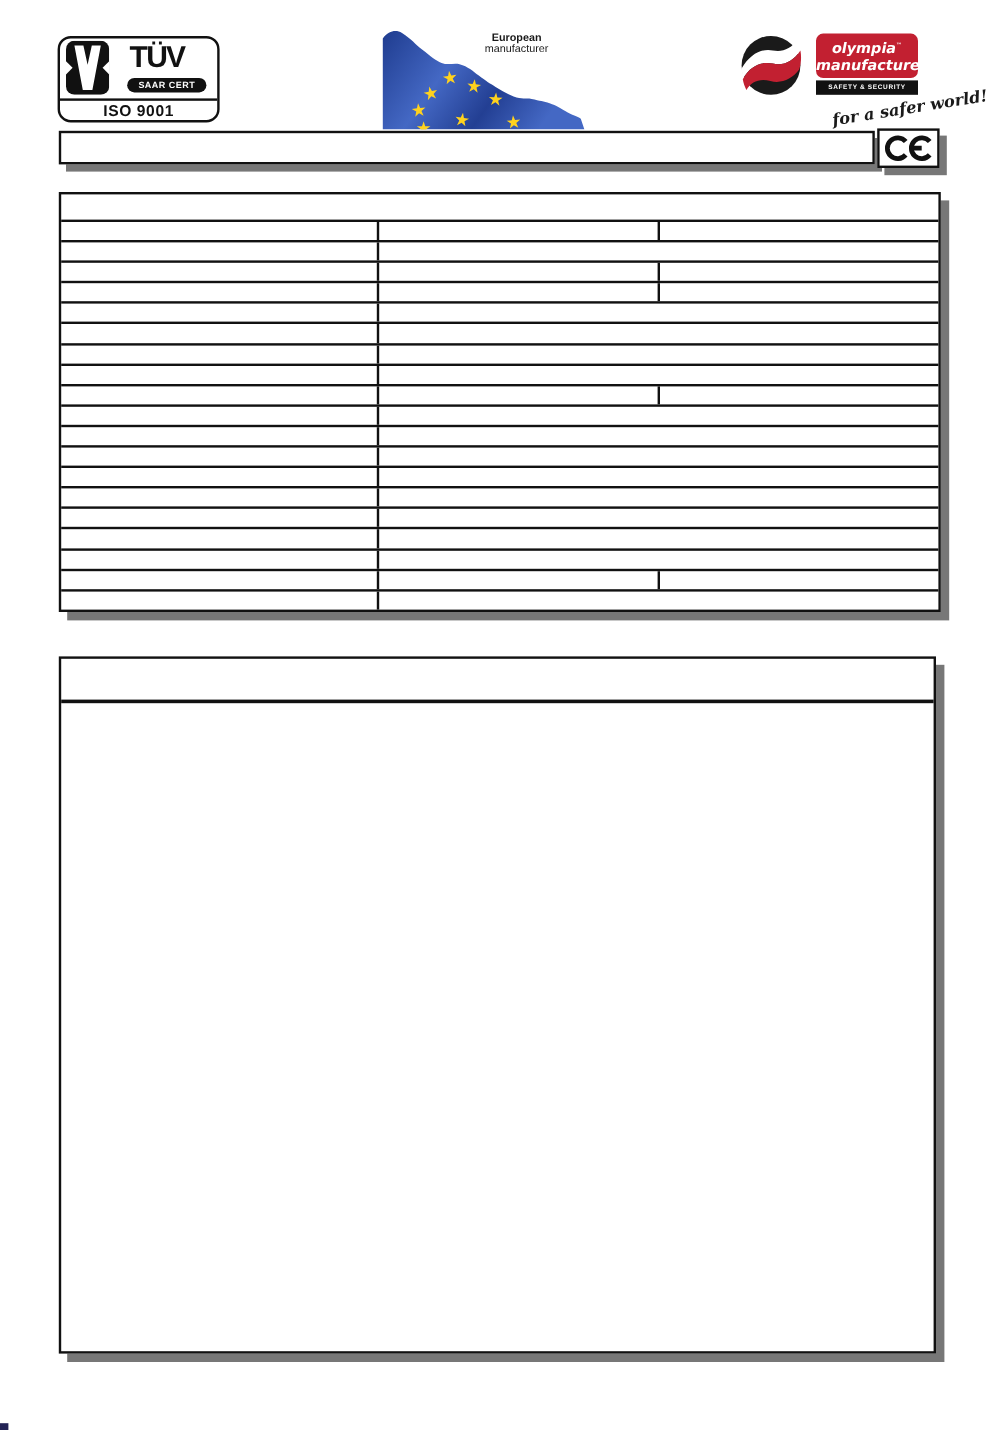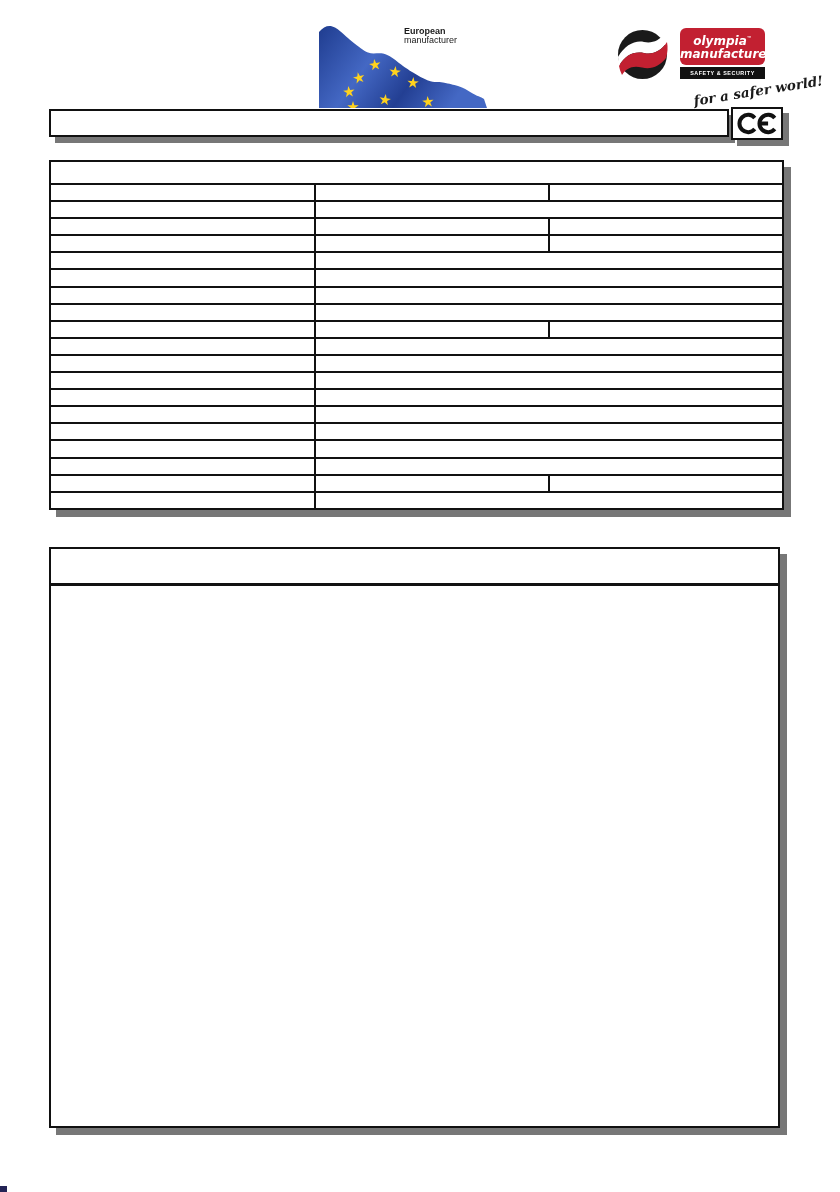--- a/index.html
+++ b/index.html
@@ -15,21 +15,21 @@
   .tuv-name { position:absolute; left:58px; top:3px; font-size:25px; font-weight:bold;
     letter-spacing:-1.5px; line-height:26px; color:#111; }
   .tuv-pill { position:absolute; left:56px; top:33px; width:66px; height:12px; background:#111;
     border-radius:6px; color:#fff; font-size:7.5px; font-weight:bold; text-align:center;
     line-height:12.5px; letter-spacing:0.4px; }
   .tuv-iso { height:16px; border-top:2px solid #111; text-align:center; font-size:13px;
     font-weight:bold; line-height:17px; letter-spacing:0.5px; color:#111; }
   
   .eu-flag { position:absolute; left:316px; top:24px; }
   .eu-text { position:absolute; left:404px; top:27px; font-size:9px; line-height:8.6px; color:#1a1a1a; }
-  .eu-text .b { font-weight:bold; }
+  .eu-text .b { font-weight:bold;text-align:center; }
   
   .oly-circle { position:absolute; left:617px; top:29px; }
   .oly-redbox { position:absolute; left:680px; top:28px; width:85px; height:37px;
     background:var(--brand-red,#c22031); border-radius:6px; color:#fff; text-align:center;
     font-family:"DejaVu Sans", sans-serif; font-style:italic; font-weight:bold;
     display:flex; flex-direction:column; justify-content:center; }
   .oly-line { font-size:12px; line-height:13.5px; }
   .oly-line .tm { font-size:5px; vertical-align:super; font-style:normal; }
   .oly-bar { position:absolute; left:680px; top:67px; width:85px; height:12px; background:#111;
     color:#fff; font-size:5.4px; font-weight:bold; text-align:center; line-height:12.5px;
@@ -60,20 +60,33 @@
     padding:0 8px; box-sizing:border-box; }
   .desc-body { padding:8px; font-size:11px; }
   
   .corner-mark { position:absolute; left:0; top:1186px; width:7px; height:6px; background:#232355; }
 </style>
 </head>
 <body>
 
 <div class="page" style="--brand-red: #c22031; --shadow-gray: #777777; --flag-blue-dark: #1f3c8f; --flag-blue-mid: #4468c4; --flag-blue-deep: #233f93; --star-yellow: #ffd21e;">
 
+  <div class="tuv-logo">
+    <div class="tuv-top">
+      <svg class="tuv-emblem" width="36" height="45" viewBox="0 0 36 45">
+        <rect x="0" y="0" width="36" height="45" rx="7" fill="#111"></rect>
+        <polygon points="7,4 14.5,4 18,20 21.5,4 29,4 22,41 14,41" fill="#fff"></polygon>
+        <polygon points="0,17 5.5,22.5 0,28" fill="#fff"></polygon>
+        <polygon points="36,17 30.5,22.5 36,28" fill="#fff"></polygon>
+      </svg>
+      <div class="tuv-name">TÜV</div>
+      <div class="tuv-pill">SAAR CERT</div>
+    </div>
+    <div class="tuv-iso">ISO 9001</div>
+  </div>
 
   <svg class="eu-flag" width="172" height="84" viewBox="0 0 172 84">
     <defs>
       <linearGradient id="flagGrad" x1="0" y1="0" x2="1" y2="0.35">
         <stop offset="0" style="stop-color:var(--flag-blue-dark,#1f3c8f)"></stop>
         <stop offset="0.4" style="stop-color:var(--flag-blue-mid,#4468c4)"></stop>
         <stop offset="0.7" style="stop-color:var(--flag-blue-deep,#233f93)"></stop>
         <stop offset="1" style="stop-color:var(--flag-blue-mid,#4468c4)"></stop>
       </linearGradient>
       <polygon id="star" points="0,-6 1.35,-1.86 5.71,-1.85 2.19,0.71 3.53,4.85 0,2.3 -3.53,4.85 -2.19,0.71 -5.71,-1.85 -1.35,-1.86" fill="var(--star-yellow,#ffd21e)"></polygon>

